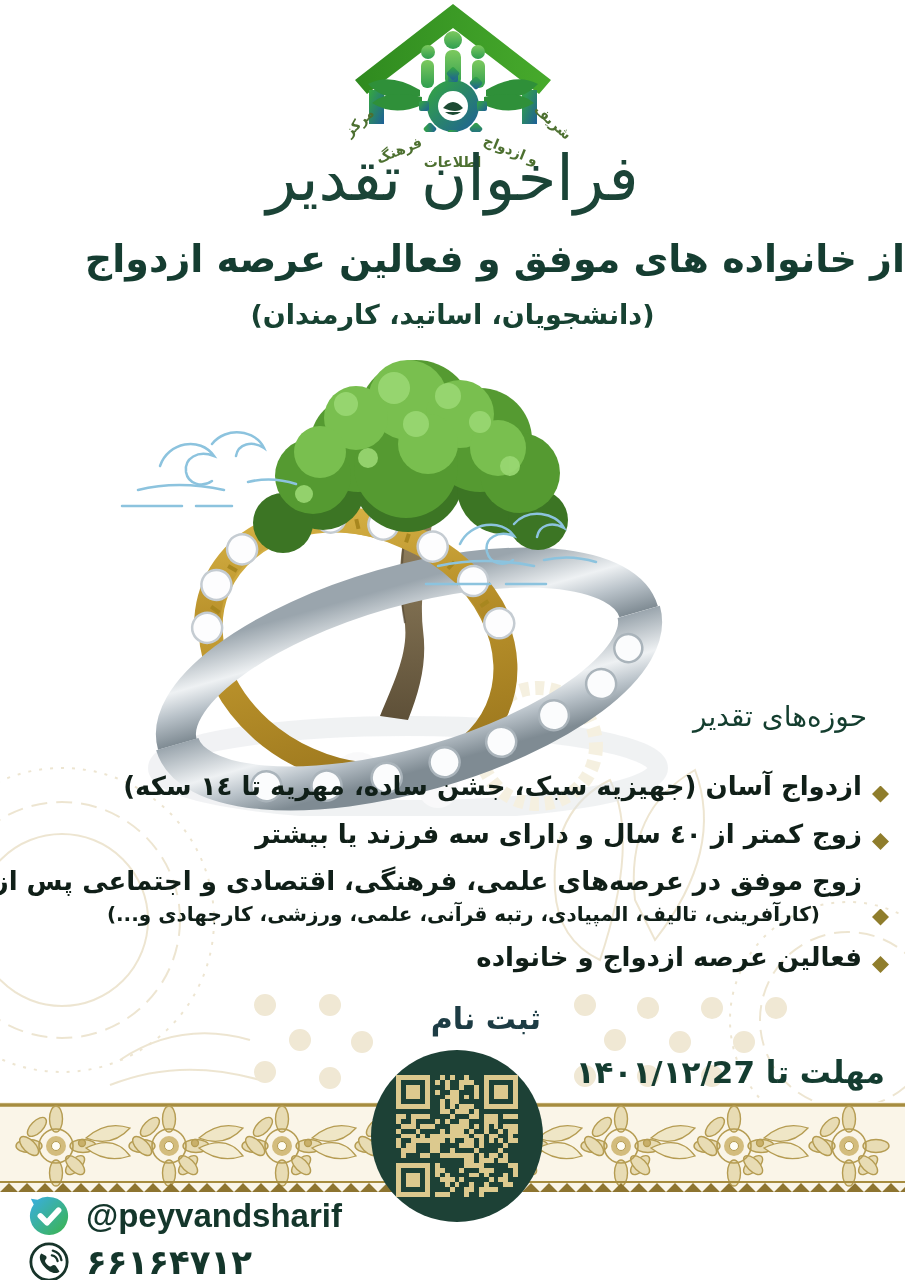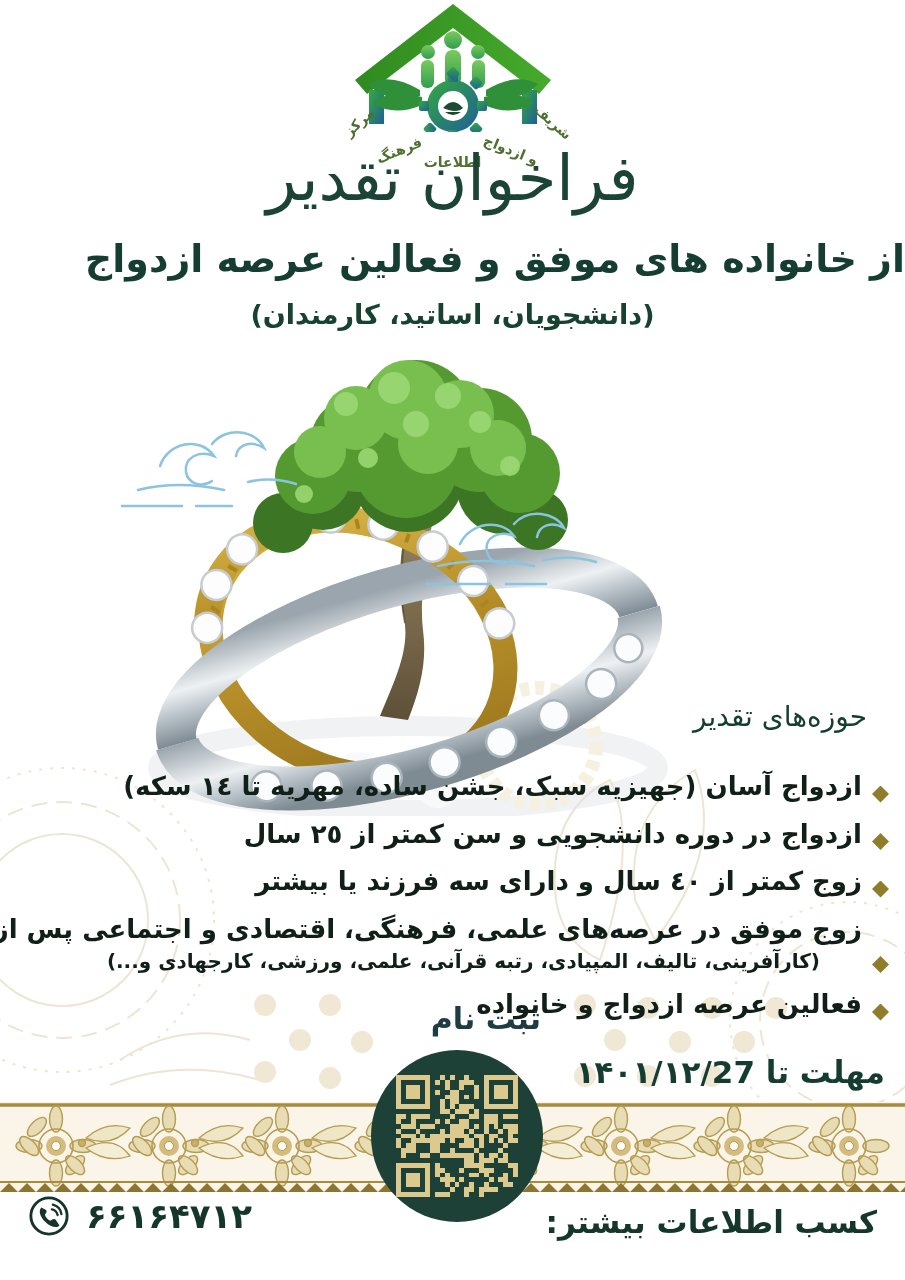--- a/index.html
+++ b/index.html
@@ -265,24 +265,20 @@
       <path d="M330,218 q46,-10 96,0 M436,212 q26,-6 52,2 M318,236 h64 m16,0 h40"></path>
     </g>
   </svg>
 
   <div class="section-heading">حوزه‌های تقدیر</div>
 
   <ul class="bullet-list">
     <li>
       <span class="bullet-diamond"></span>
       <span class="bullet-text">ازدواج آسان (جهیزیه سبک، جشن ساده، مهریه تا ١٤ سکه)</span>
-    </li>
-    <li>
-      <span class="bullet-diamond"></span>
-      <span class="bullet-text">ازدواج در دوره دانشجویی و سن کمتر از ٢٥ سال</span>
     </li>
     <li>
       <span class="bullet-diamond"></span>
       <span class="bullet-text">زوج کمتر از ٤٠ سال و دارای سه فرزند یا بیشتر</span>
     </li>
     <li>
       <span class="bullet-diamond"></span>
       <span>
         <span class="bullet-text">زوج  موفق در عرصه‌های علمی، فرهنگی، اقتصادی و اجتماعی پس از ازدواج</span>
         <div class="bullet-note">(کارآفرینی، تالیف، المپیادی، رتبه قرآنی، علمی، ورزشی، کارجهادی و...)</div>
@@ -563,23 +559,35 @@
           <rect x="10" y="24" width="1" height="1"></rect>
           <rect x="14" y="24" width="1" height="1"></rect>
           <rect x="17" y="24" width="1" height="1"></rect>
         </g>
     </svg>
   </div>
 
   <div class="footer-left">
     <div class="contact-row">
       <svg class="contact-icon" viewBox="0 0 44 44">
+        <defs>
+          <linearGradient id="baleG" x1="0" y1="0" x2="1" y2="1">
+            <stop offset="0" stop-color="#39aee4"></stop>
+              <stop offset="1" stop-color="#3cb44a"></stop>
+          </linearGradient>
+        </defs>
+        <path d="M22,2 a20,20 0 1 1 -16,8 l-3,-6 7,1 a20,20 0 0 1 12,-3z" fill="url(#baleG)"></path>
+        <path d="M13,22 l7,7 l12,-13" fill="none" stroke="#ffffff" stroke-width="6" stroke-linecap="round" stroke-linejoin="round"></path>
+      </svg>
+      <span class="handle-text">@peyvandsharif</span>
+    </div>
+    <div class="contact-row">
+      <svg class="contact-icon" viewBox="0 0 44 44">
         <circle cx="22" cy="22" r="19" fill="none" stroke="#17342a" stroke-width="3"></circle>
         <path d="M14,13 c-3,3 -2,9 4,15 c6,6 12,7 15,4 l-4,-6 c-1,-1.5 -3,-1 -4,0 c-1,1 -2.5,1 -5,-1.5 c-2.5,-2.5 -2.5,-4 -1.5,-5 c1,-1 1.5,-3 0,-4z" fill="#17342a"></path>
         <path d="M25,15 q5,1 6,6 M26,10 q8,2 9,10" fill="none" stroke="#17342a" stroke-width="2.4" stroke-linecap="round"></path>
       </svg>
       <span class="phone-text">۶۶۱۶۴۷۱۲</span>
     </div>
   </div>
 
-  <div class="more-info">کسب اطلاعات بیشتر:</div>
 
 </div>
 
 </body></html>

